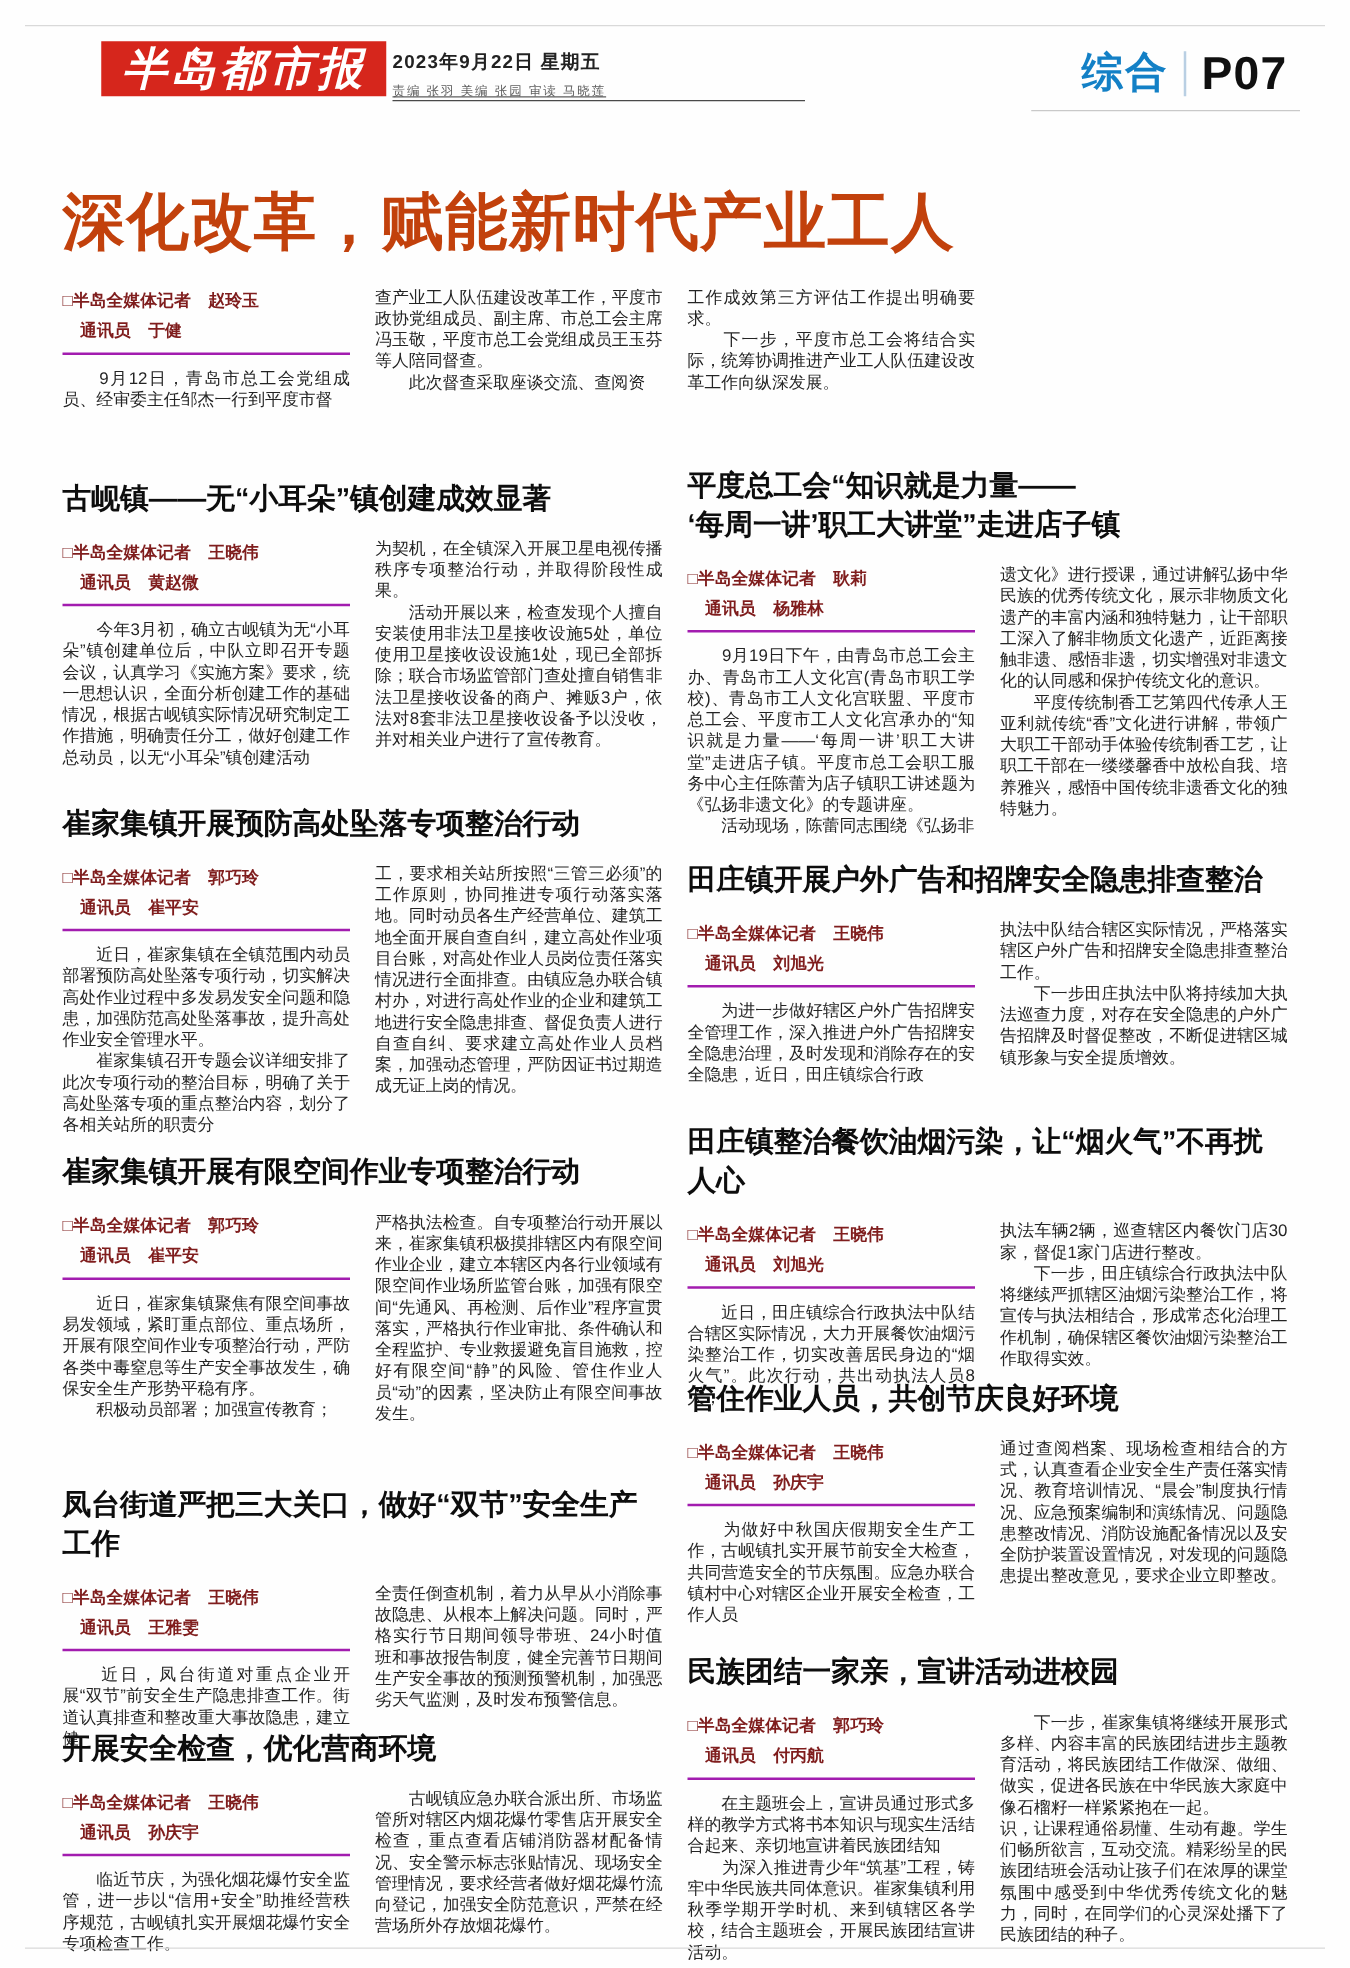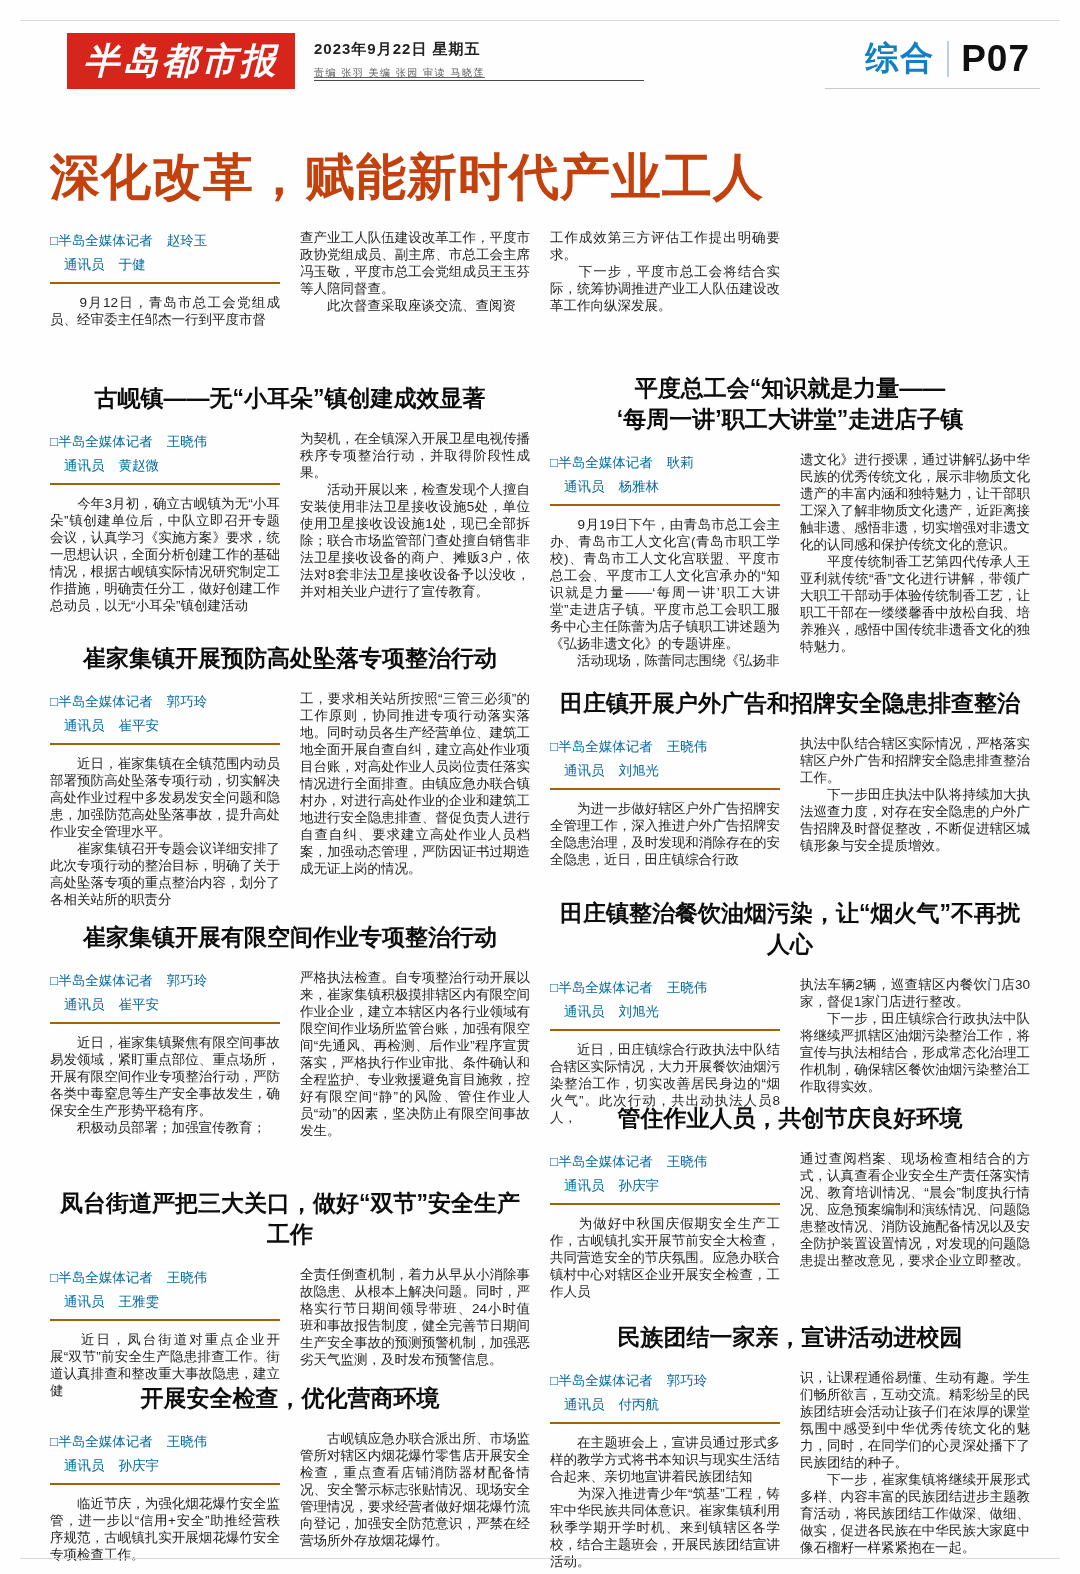--- a/index.html
+++ b/index.html
@@ -3,21 +3,21 @@
 <meta charset="utf-8">
 <style>
   * { margin:0; padding:0; box-sizing:border-box; }
   html,body { background:#ffffff; }
   body { font-family:"Liberation Sans", sans-serif; }
   .page { position:relative; width:1080px; height:1574px; background:#fefefe; overflow:hidden; color:#1b1b1b; margin:0 auto; }
   .edge { position:absolute; left:20px; right:20px; height:0; border-top:1px solid #d9d9d9; }
   .edge.top { top:20px; } .edge.bottom { top:1558px; }
 
   
-  .logo { position:absolute; left:67px; top:33px; width:228px; height:56px; background:#d6261c; color:#fff;
+  .logo { position:absolute; left:81px; top:33px; width:228px; height:44px; background:#d6261c; color:#fff;
           display:flex; align-items:center; justify-content:center; font-size:36px; font-weight:bold;
           font-style:italic; letter-spacing:3px; }
   .issue { position:absolute; left:314px; top:40px; padding-bottom:0; border-bottom:1px solid #4a4a4a; min-width:330px; }
   .date { font-size:15px; font-weight:bold; letter-spacing:1px; color:#222; }
   .editors { font-size:10px; color:#5f5f5f; margin-top:7px; letter-spacing:1.5px;text-decoration:underline; }
   .section-group { position:absolute; right:50px; top:36px; display:flex; align-items:center; gap:12px; }
   .section { color:#1380c6; font-size:33px; font-weight:bold; letter-spacing:2px; }
   .vbar { width:2px; height:36px; background:#b9cfe3; }
   .pageno { font-size:37px; font-weight:bold; color:#101010; letter-spacing:1px; }
   .header-rule { position:absolute; right:40px; top:88px; width:215px; border-top:1px solid #c9c9c9; }
@@ -30,26 +30,26 @@
 
   
   .main-art { position:absolute; left:50px; top:150px; width:980px; }
   .main-title { font-size:50px; font-weight:900; letter-spacing:1px; color:#c2410c; line-height:1.1; }
   .main-art .art-cols { margin-top:24px; }
 
   
   .art-cols { display:flex; gap:20px; align-items:flex-start; }
   .col { width:230px; }
   p.para { font-size:13.5px; line-height:17px; text-align:justify; color:#242424; word-break:break-all; }
-  .byline { font-size:13.5px; font-weight:normal; color:#0369a1; border-bottom:2px solid #a16207;
+  .byline { font-size:13.5px; font-weight:bold; color:#7f1d1d; border-bottom:2px solid #a21caf;
             padding-bottom:6px; margin-bottom:10px; line-height:1.75; }
   .by-l2 { padding-left:14px; }
   .by-name { margin-left:14px; }
   .article { position:absolute; width:480px; }
-  .art-title { font-size:23px; font-weight:900; color:#0d0d0d; line-height:1.35; margin-bottom:16px; white-space:pre-line;text-align:center; }
+  .art-title { font-size:23px; font-weight:900; color:#0d0d0d; line-height:1.35; margin-bottom:16px; white-space:pre-line; }
 </style>
 </head>
 <body>
 
 <div class="page">
   <div class="edge top"></div>
 
   <header>
     <div class="logo">半岛都市报</div>
     <div class="issue">
@@ -235,21 +235,21 @@
         <div class="art-cols">
           <div class="col">
             <div class="byline">
               <div class="by-l1"><span>□半岛全媒体记者</span><span class="by-name">郭巧玲</span></div>
               <div class="by-l2"><span>通讯员</span><span class="by-name">付丙航</span></div>
             </div>
             <p class="para">　　在主题班会上，宣讲员通过形式多样的教学方式将书本知识与现实生活结合起来、亲切地宣讲着民族团结知</p>
             <p class="para">　　为深入推进青少年“筑基”工程，铸牢中华民族共同体意识。崔家集镇利用秋季学期开学时机、来到镇辖区各学校，结合主题班会，开展民族团结宣讲活动。</p>
           </div>
           <div class="col">
+            <p class="para">　　下一步，崔家集镇将继续开展形式多样、内容丰富的民族团结进步主题教育活动，将民族团结工作做深、做细、做实，促进各民族在中华民族大家庭中像石榴籽一样紧紧抱在一起。</p>
             <p class="para">识，让课程通俗易懂、生动有趣。学生们畅所欲言，互动交流。精彩纷呈的民族团结班会活动让孩子们在浓厚的课堂氛围中感受到中华优秀传统文化的魅力，同时，在同学们的心灵深处播下了民族团结的种子。</p>
-            <p class="para">　　下一步，崔家集镇将继续开展形式多样、内容丰富的民族团结进步主题教育活动，将民族团结工作做深、做细、做实，促进各民族在中华民族大家庭中像石榴籽一样紧紧抱在一起。</p>
           </div>
         </div>
       </article>
     </div>
 
   <div class="edge bottom"></div>
 </div>
 
 </body></html>

